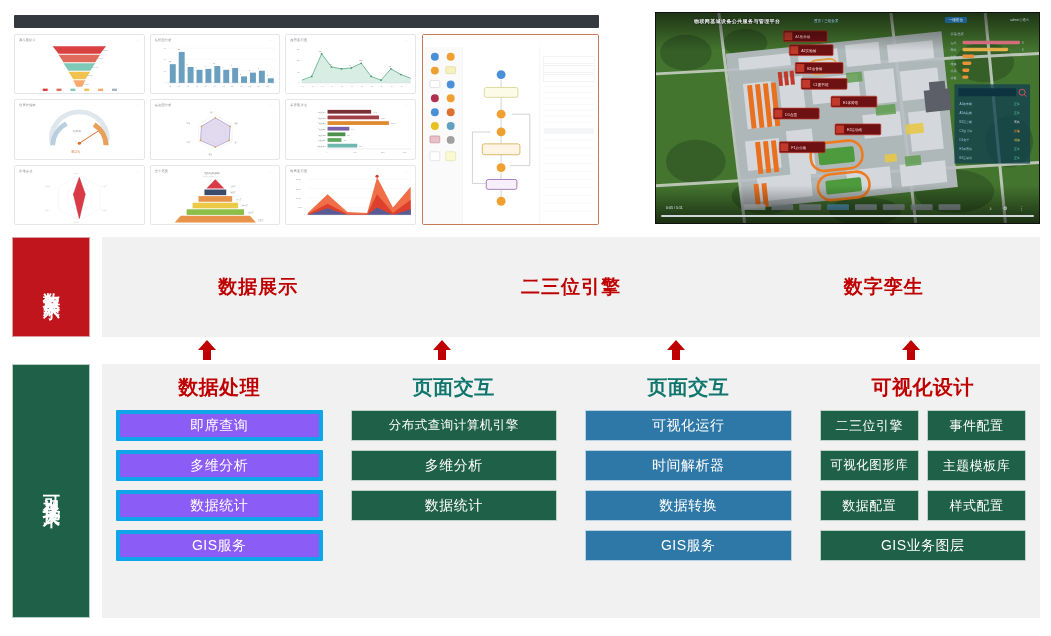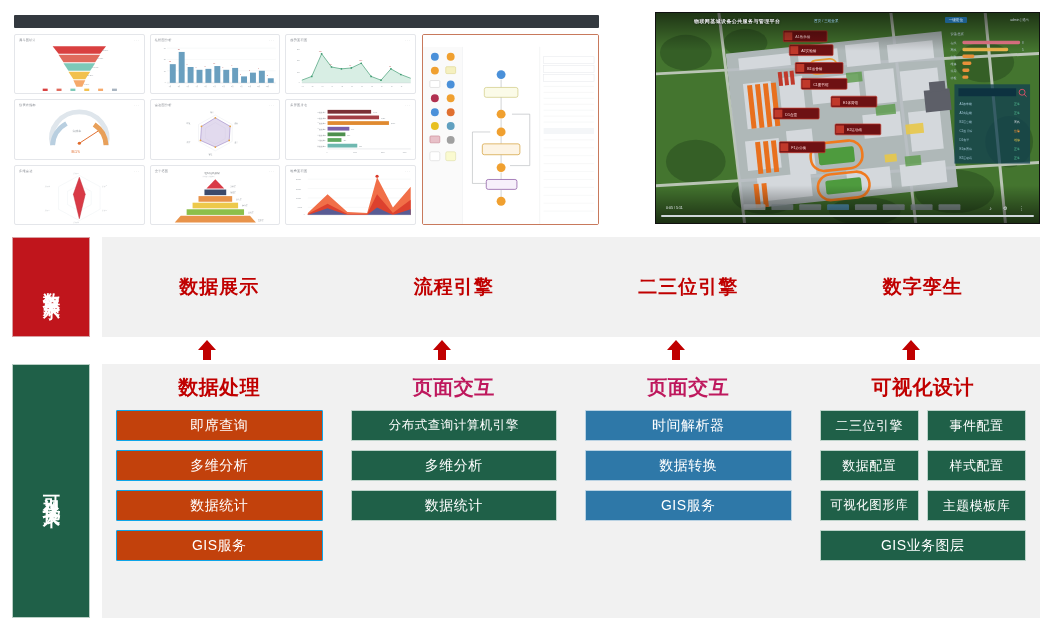--- a/index.html
+++ b/index.html
@@ -168,34 +168,34 @@
   }
   .bot-col {
     flex: 1;
     padding: 10px 14px 0 14px;
     display: flex; flex-direction: column; align-items: center;
   }
   .bot-col-title {
     font-weight: bold; font-size: 20px; margin-bottom: 9px; letter-spacing: .5px;
   }
   .t-red { color: #c00000; }
-  .t-green { color: #be185d; }
+  .t-green { color: #0f766e; }
 
   .chip-stack { width: 100%; display: flex; flex-direction: column; gap: 9px; }
   .chip-row { display: flex; gap: 8px; width: 100%; }
 
   .chip {
     flex: 1;
     height: 31px;
     display: flex; align-items: center; justify-content: center;
     color: #ffffff; font-size: 14px; letter-spacing: .5px;
     white-space: nowrap;
     border-radius: 1px;
   }
-  .chip-red   { background: #c2410c; border: 1px solid #0ea5e9; }
+  .chip-red   { background: #8b5cf6; border: 4px solid #0ea5e9; }
   .chip-green { background: #1f6048; border: 1px solid #bdd3ca; }
   .chip-blue  { background: #2e78a8; border: 1px solid #b9d2e3; }
   .chip-small { font-size: 13px; }
   .chip-narrow { font-size: 12.5px; }
   .chip-spacer { height: 31px; }
 </style>
 </head>
 <body>
 
 <div id="page">
@@ -787,23 +787,20 @@
   </div>
 
   <div class="band-top">
     <div class="band-label-red">
       <span class="vlabel">数据展示</span>
     </div>
     <div class="band-top-panel">
       <div class="top-cols">
         <div class="top-col">
           <span class="top-col-title">数据展示</span>
-        </div>
-        <div class="top-col">
-          <span class="top-col-title">流程引擎</span>
         </div>
         <div class="top-col">
           <span class="top-col-title">二三位引擎</span>
         </div>
         <div class="top-col">
           <span class="top-col-title">数字孪生</span>
         </div>
       </div>
     </div>
   </div>
@@ -869,47 +866,50 @@
                 <div class="chip chip-green">数据统计</div>
               </div>
             <div class="chip-spacer"></div>
           </div>
         </div>
 
         <div class="bot-col">
           <span class="bot-col-title t-green">页面交互</span>
           <div class="chip-stack">
             <div class="chip-row">
+                <div class="chip chip-blue">可视化运行</div>
+              </div>
+            <div class="chip-row">
                 <div class="chip chip-blue">时间解析器</div>
               </div>
             <div class="chip-row">
                 <div class="chip chip-blue">数据转换</div>
               </div>
             <div class="chip-row">
                 <div class="chip chip-blue">GIS服务</div>
               </div>
           </div>
         </div>
 
         <div class="bot-col">
           <span class="bot-col-title t-red">可视化设计</span>
           <div class="chip-stack">
             <div class="chip-row">
               <div class="chip chip-green chip-small">二三位引擎</div>
               <div class="chip chip-green chip-small">事件配置</div>
             </div>
             <div class="chip-row">
+              <div class="chip chip-green chip-narrow">可视化图形库</div>
+              <div class="chip chip-green chip-small">主题模板库</div>
+            </div>
+            <div class="chip-row">
               <div class="chip chip-green chip-small">数据配置</div>
               <div class="chip chip-green chip-small">样式配置</div>
             </div>
             <div class="chip-row">
-              <div class="chip chip-green chip-narrow">可视化图形库</div>
-              <div class="chip chip-green chip-small">主题模板库</div>
-            </div>
-            <div class="chip-row">
               <div class="chip chip-green">GIS业务图层</div>
             </div>
           </div>
         </div>
 
       </div>
     </div>
   </div>
 
 </div>

